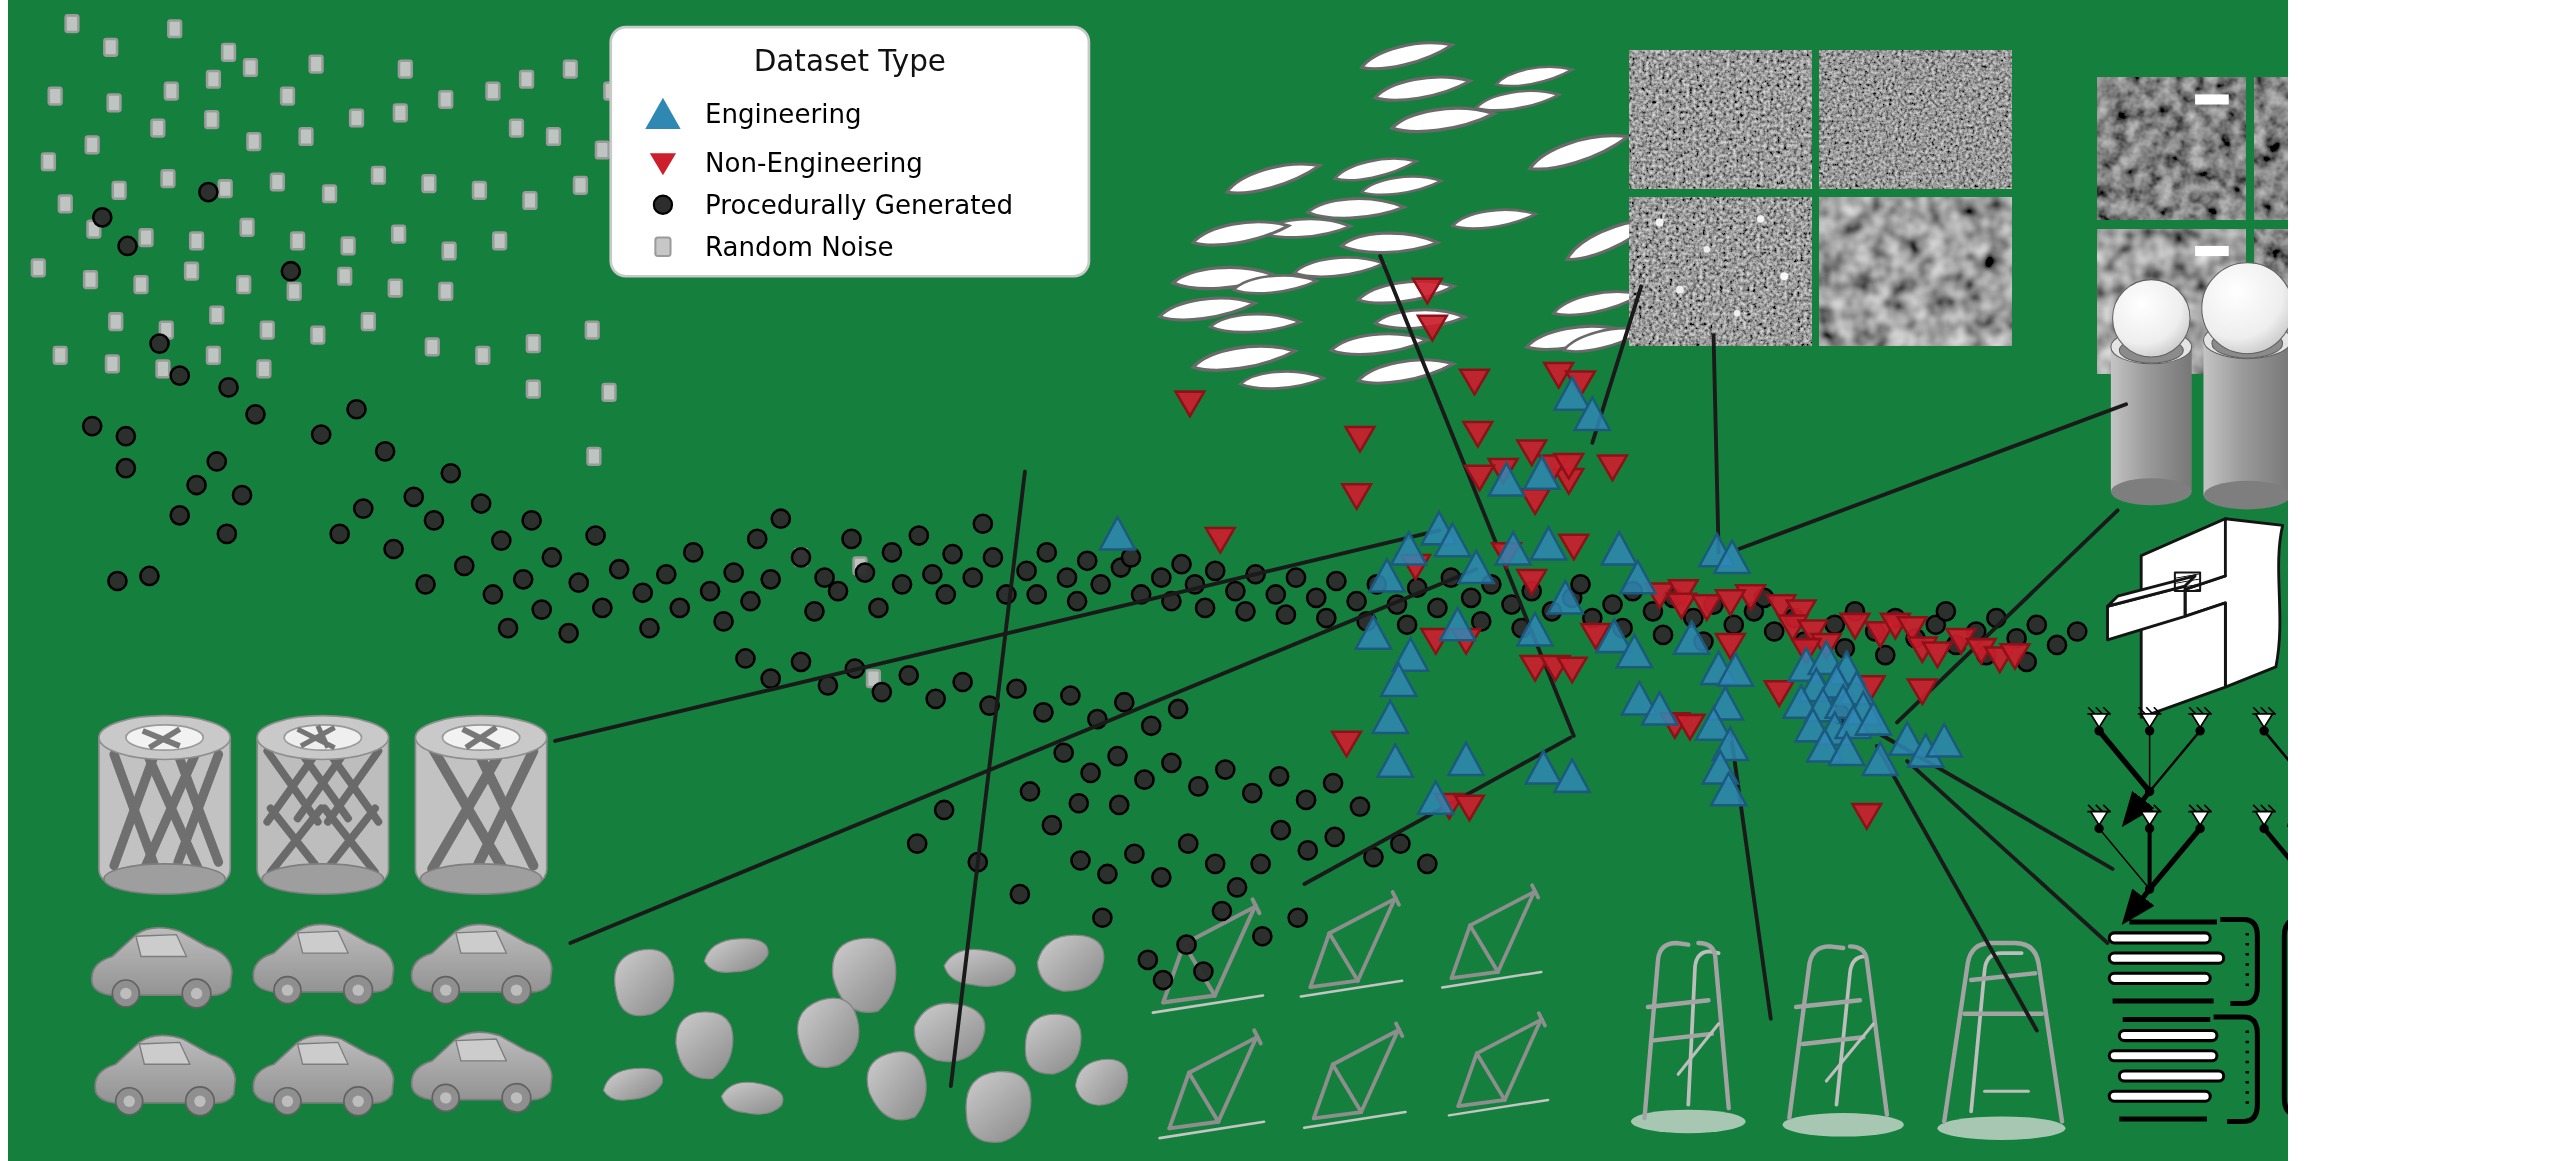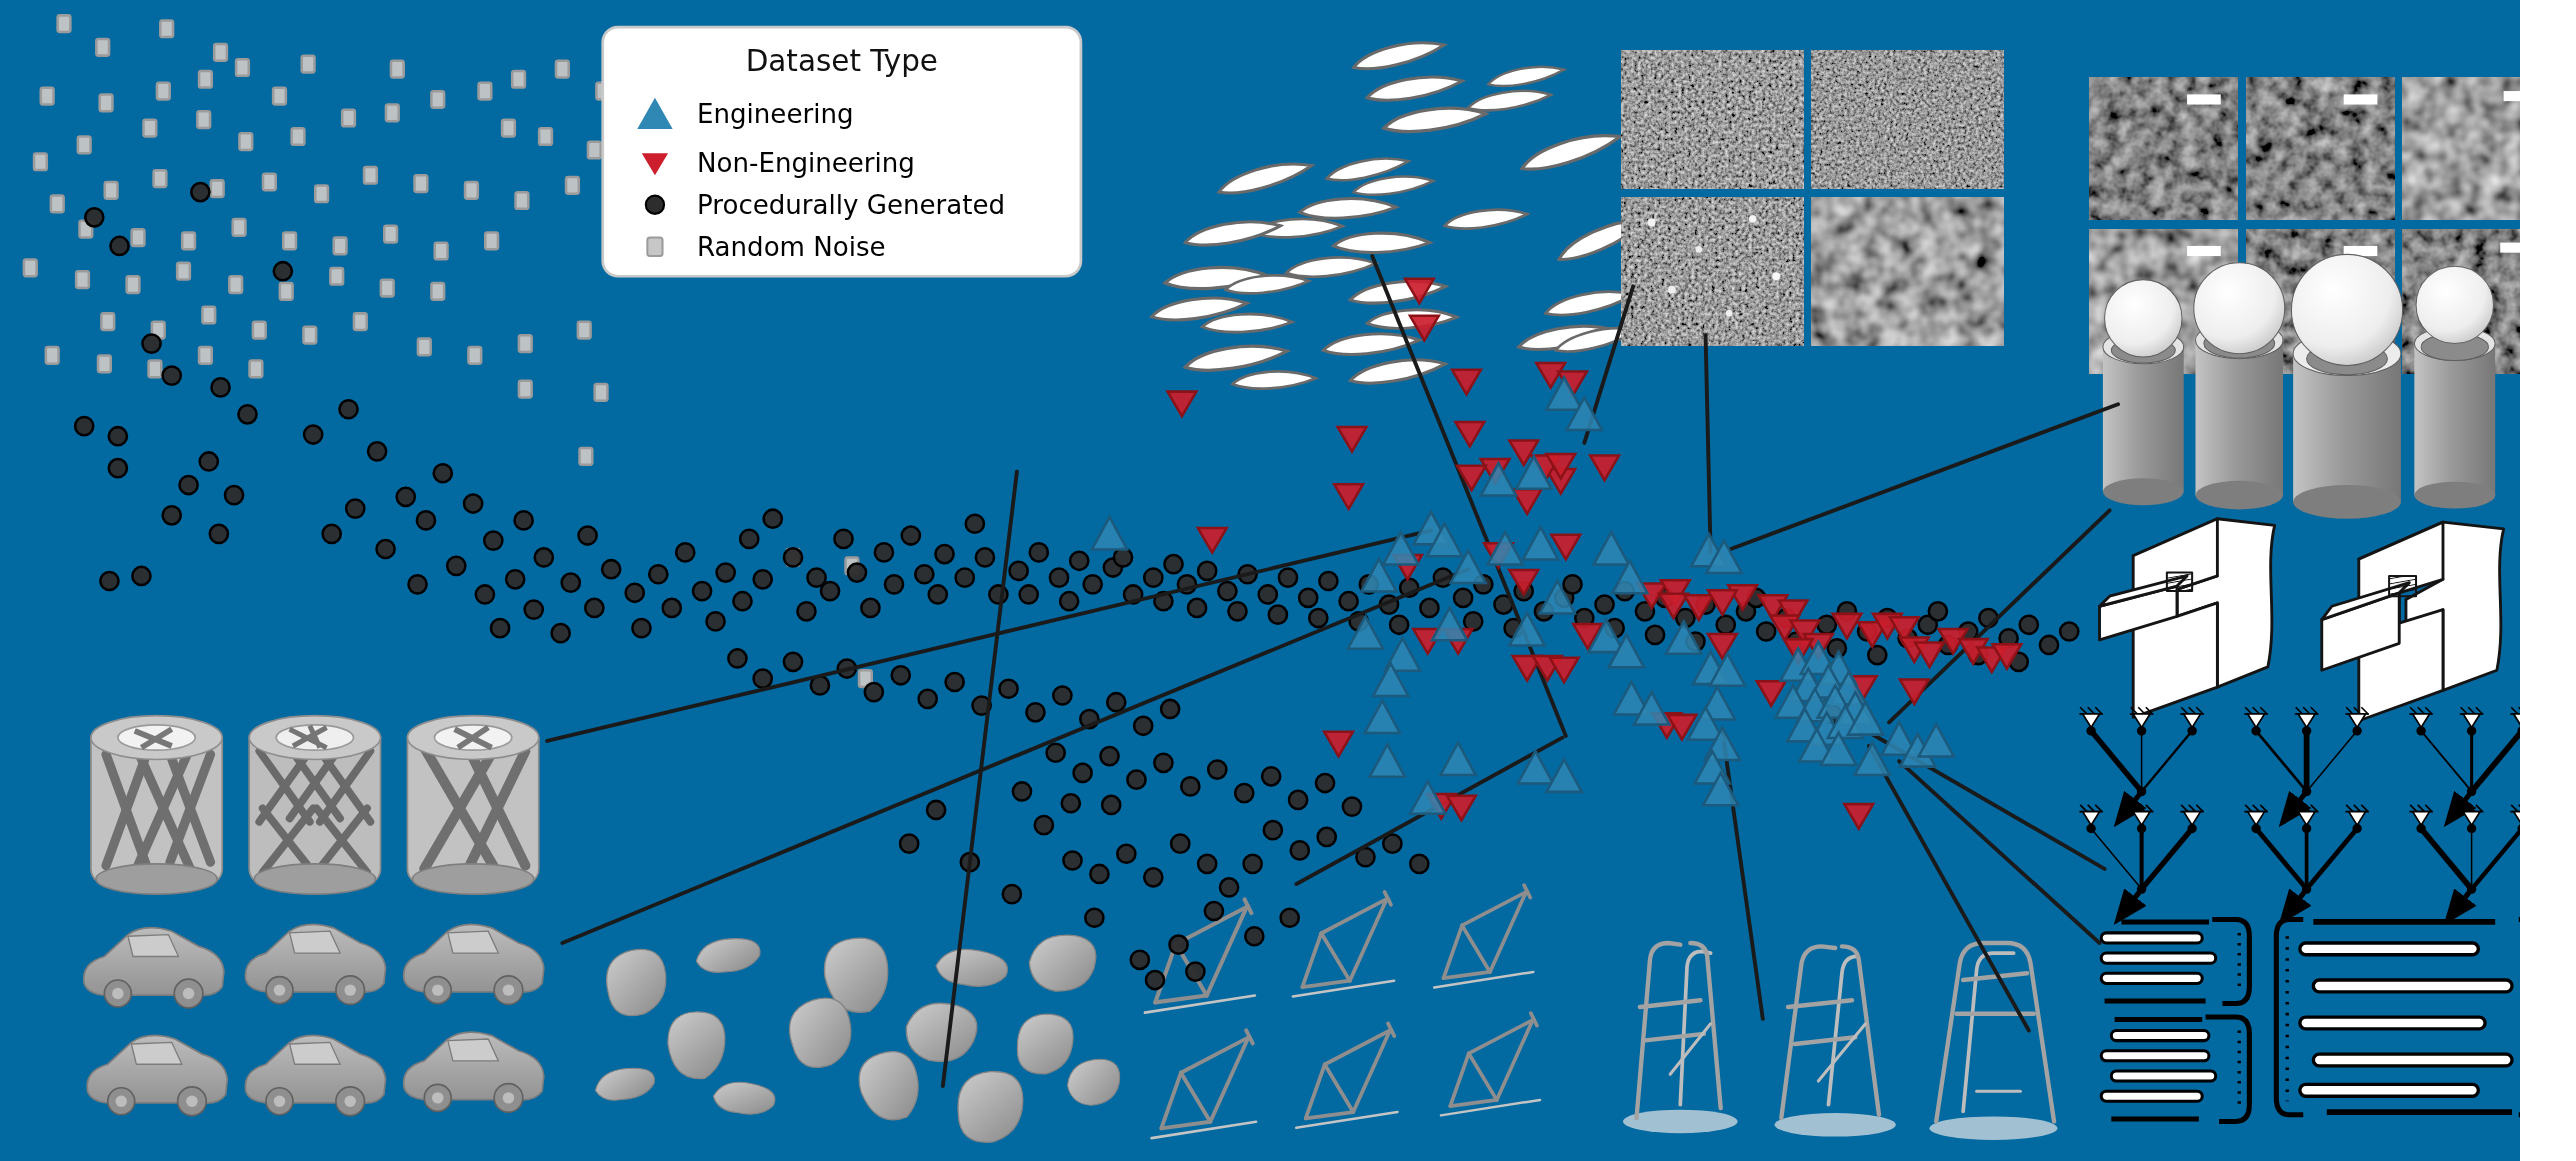--- a/index.html
+++ b/index.html
@@ -1,16 +1,16 @@
 <!DOCTYPE html>
 <html style="font-size:9px"><head>
 <meta charset="utf-8">
 <style>
   html,body{margin:0;padding:0;background:#ffffff;}
-  .stage{position:relative;width:2520px;height:1162px;background:#0369a1;overflow:hidden;}
+  .stage{position:relative;width:2280px;height:1162px;background:#15803d;overflow:hidden;margin-left:8px;}
   svg text{font-family:"DejaVu Sans","Liberation Sans",sans-serif;}
 </style>
 </head>
 <body>
 
 <div class="stage">
 <svg id="fig" width="2576" height="1162" viewBox="0 0 1530 690" xmlns="http://www.w3.org/2000/svg">
   <defs>
     <filter id="fFiber" x="0%" y="0%" width="100%" height="100%">
       <feTurbulence type="fractalNoise" baseFrequency="0.5" numOctaves="4" seed="7"></feTurbulence>

